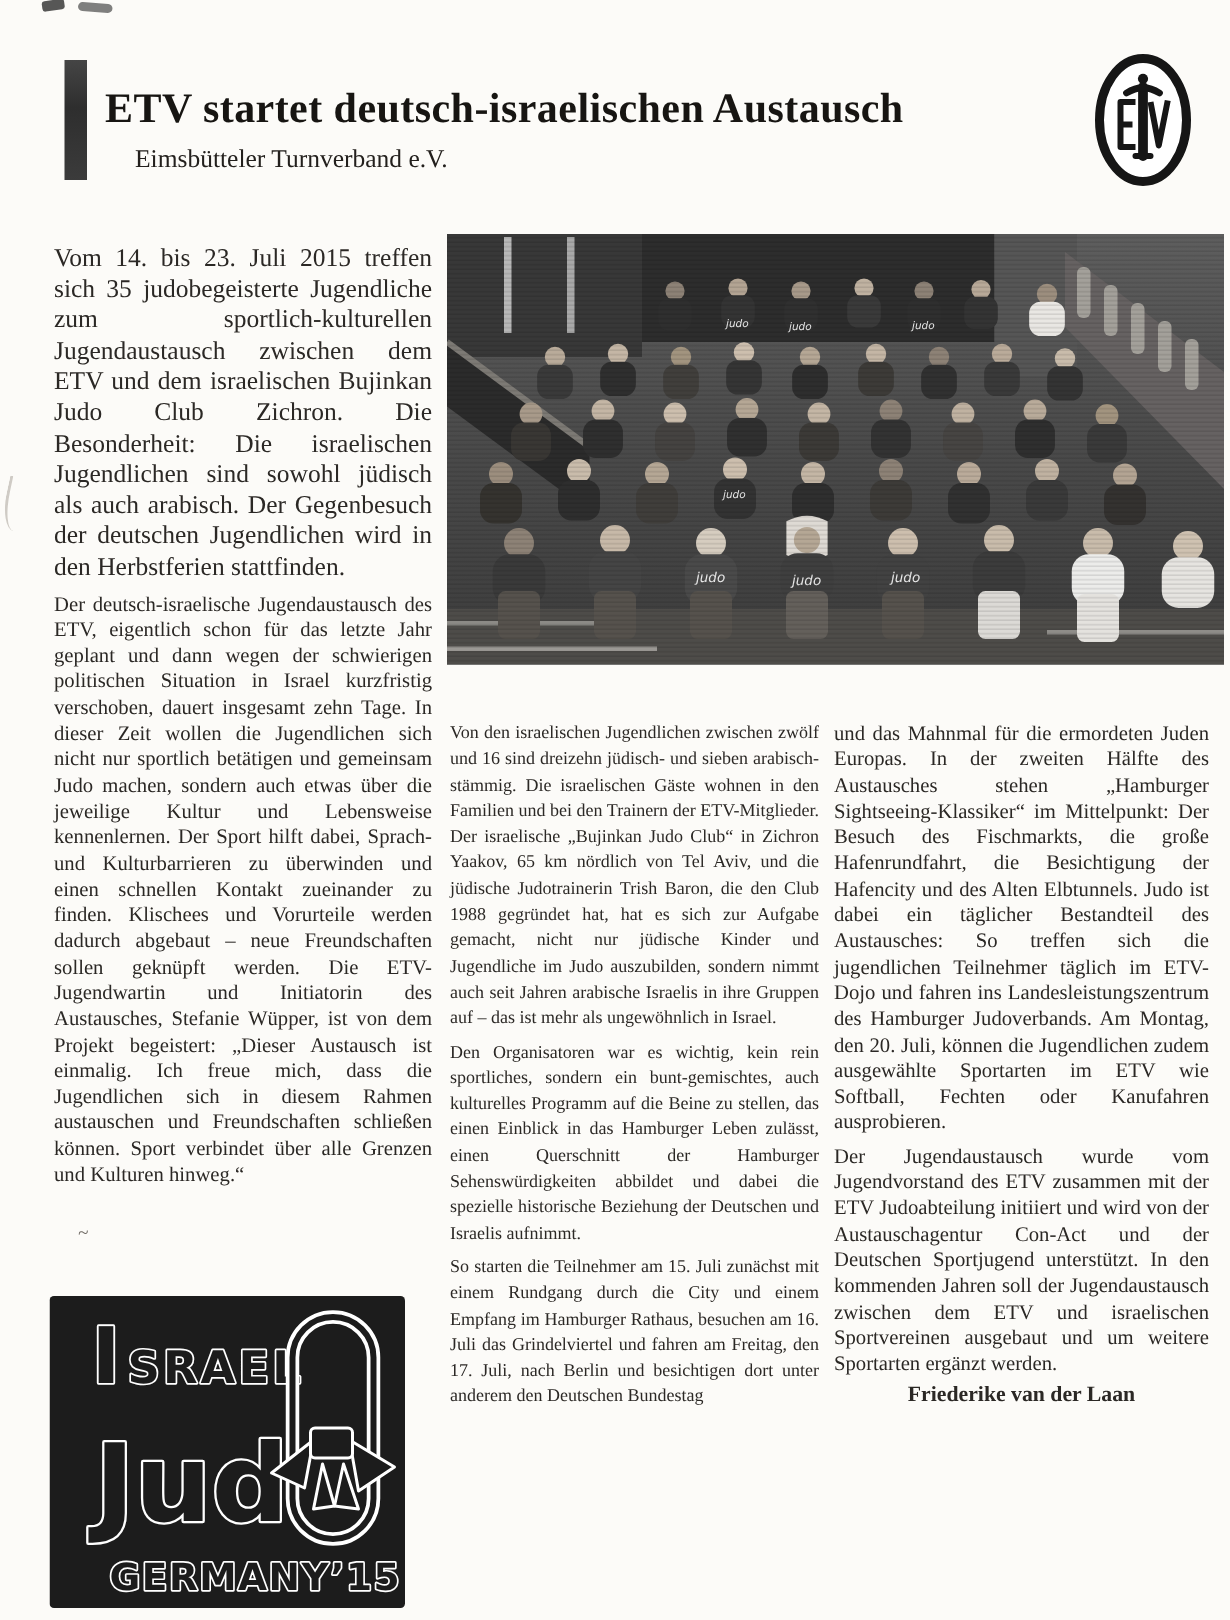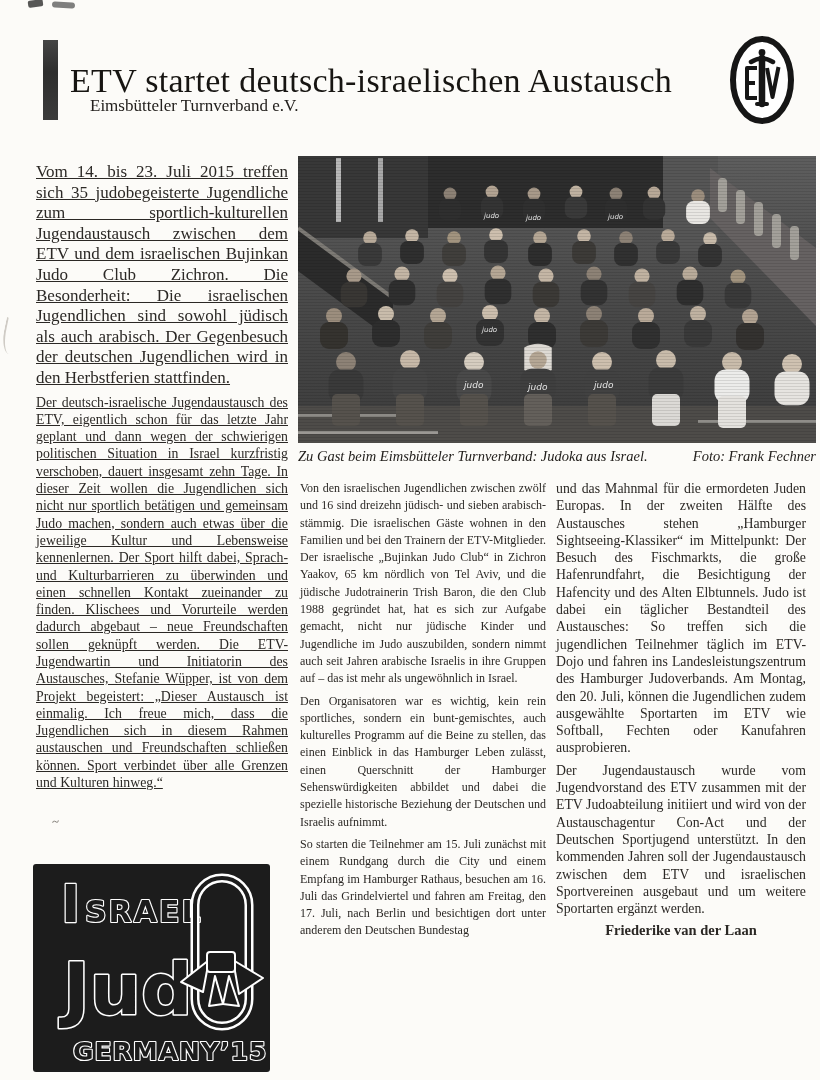--- a/index.html
+++ b/index.html
@@ -5,28 +5,28 @@
   html,body{margin:0;padding:0;background:#ffffff;}
   .page{
     position:relative;width:820px;height:1080px;overflow:hidden;
     background:#fcfbf8;color:#2b2825;
     font-family:"Liberation Serif","DejaVu Serif",serif;
   }
   
   .accent-bar{position:absolute;left:43px;top:40px;width:15px;height:80px;
     background:linear-gradient(180deg,#454545,#2e2e2e 40%,#3b3b3b);}
   .page-title{position:absolute;left:70px;top:38px;width:640px;
-    font-size:34px;line-height:1.15;font-weight:400;letter-spacing:.3px;color:#171512;}
+    font-size:28px;line-height:1.15;font-weight:700;letter-spacing:.3px;color:#171512;}
   .page-subtitle{position:absolute;left:70px;top:96px;font-size:17px;color:#23201d;margin-left:20px;}
   .etv-logo{position:absolute;left:727px;top:34px;}
   
   .col{position:absolute;text-align:justify;}
   .col p{margin:0;hyphens:auto;-webkit-hyphens:auto;}
   .col p + p{margin-top:5px;}
-  .col-left{left:36px;top:162px;width:252px;text-decoration:underline;}
+  .col-left{left:36px;top:162px;width:252px;}
   .lead{font-size:17px;line-height:20.6px;}
   .smallbody{font-size:13.8px;line-height:17.3px;}
   .col-left .smallbody{margin-top:5px;}
   .col-mid{left:300px;top:480px;width:246px;font-size:12px;line-height:17.3px;}
   .col-right{left:556px;top:480px;width:250px;font-size:13.8px;line-height:17.3px;}
   .author{ text-align:center;font-weight:bold;margin-top:5px;font-size:14.5px;}
   
   .photo{position:absolute;left:298px;top:156px;width:518px;height:287px;background:#3f3f3f;}
   .photo svg{display:block;}
   .caption-row{position:absolute;left:298px;top:448px;width:518px;
@@ -172,24 +172,20 @@
         <text x="310" y="63">judo</text>
         <text x="184" y="176">judo</text>
         <text x="166" y="232" font-size="9">judo</text>
         <text x="230" y="234" font-size="9">judo</text>
         <text x="296" y="232" font-size="9">judo</text>
       </g>
       <rect width="518" height="287" fill="url(#scanlines)"></rect>
     </svg>
   </div>
 
-  <div class="caption-row">
-    <span>Zu Gast beim Eimsbütteler Turnverband: Judoka aus Israel.</span>
-    <span>Foto: Frank Fechner</span>
-  </div>
 
   <div class="col col-left">
     <p class="lead">Vom 14. bis 23. Juli 2015 treffen sich 35 judobegeisterte Jugendliche zum sportlich-kulturellen Jugendaustausch zwischen dem ETV und dem israelischen Bujinkan Judo Club Zichron. Die Besonderheit: Die israelischen Jugendlichen sind sowohl jüdisch als auch arabisch. Der Gegenbesuch der deutschen Jugendlichen wird in den Herbstferien stattfinden.</p>
     <p class="smallbody">Der deutsch-israelische Jugendaustausch des ETV, eigentlich schon für das letzte Jahr geplant und dann wegen der schwierigen politischen Situation in Israel kurzfristig verschoben, dauert insgesamt zehn Tage. In dieser Zeit wollen die Jugendlichen sich nicht nur sportlich betätigen und gemeinsam Judo machen, sondern auch etwas über die jeweilige Kultur und Lebensweise kennenlernen. Der Sport hilft dabei, Sprach- und Kulturbarrieren zu überwinden und einen schnellen Kontakt zueinander zu finden. Klischees und Vorurteile werden dadurch abgebaut – neue Freundschaften sollen geknüpft werden. Die ETV-Jugendwartin und Initiatorin des Austausches, Stefanie Wüpper, ist von dem Projekt begeistert: „Dieser Austausch ist einmalig. Ich freue mich, dass die Jugendlichen sich in diesem Rahmen austauschen und Freundschaften schließen können. Sport verbindet über alle Grenzen und Kulturen hinweg.“</p>
   </div>
 
   <div class="col col-mid">
     <p>Von den israelischen Jugendlichen zwischen zwölf und 16 sind dreizehn jüdisch- und sieben arabisch-stämmig. Die israelischen Gäste wohnen in den Familien und bei den Trainern der ETV-Mitglieder. Der israelische „Bujinkan Judo Club“ in Zichron Yaakov, 65 km nördlich von Tel Aviv, und die jüdische Judotrainerin Trish Baron, die den Club 1988 gegründet hat, hat es sich zur Aufgabe gemacht, nicht nur jüdische Kinder und Jugendliche im Judo auszubilden, sondern nimmt auch seit Jahren arabische Israelis in ihre Gruppen auf – das ist mehr als ungewöhnlich in Israel.</p>
     <p>Den Organisatoren war es wichtig, kein rein sportliches, sondern ein bunt-gemischtes, auch kulturelles Programm auf die Beine zu stellen, das einen Einblick in das Hamburger Leben zulässt, einen Querschnitt der Hamburger Sehenswürdigkeiten abbildet und dabei die spezielle historische Beziehung der Deutschen und Israelis aufnimmt.</p>
     <p>So starten die Teilnehmer am 15. Juli zunächst mit einem Rundgang durch die City und einem Empfang im Hamburger Rathaus, besuchen am 16. Juli das Grindelviertel und fahren am Freitag, den 17. Juli, nach Berlin und besichtigen dort unter anderem den Deutschen Bundestag</p>

